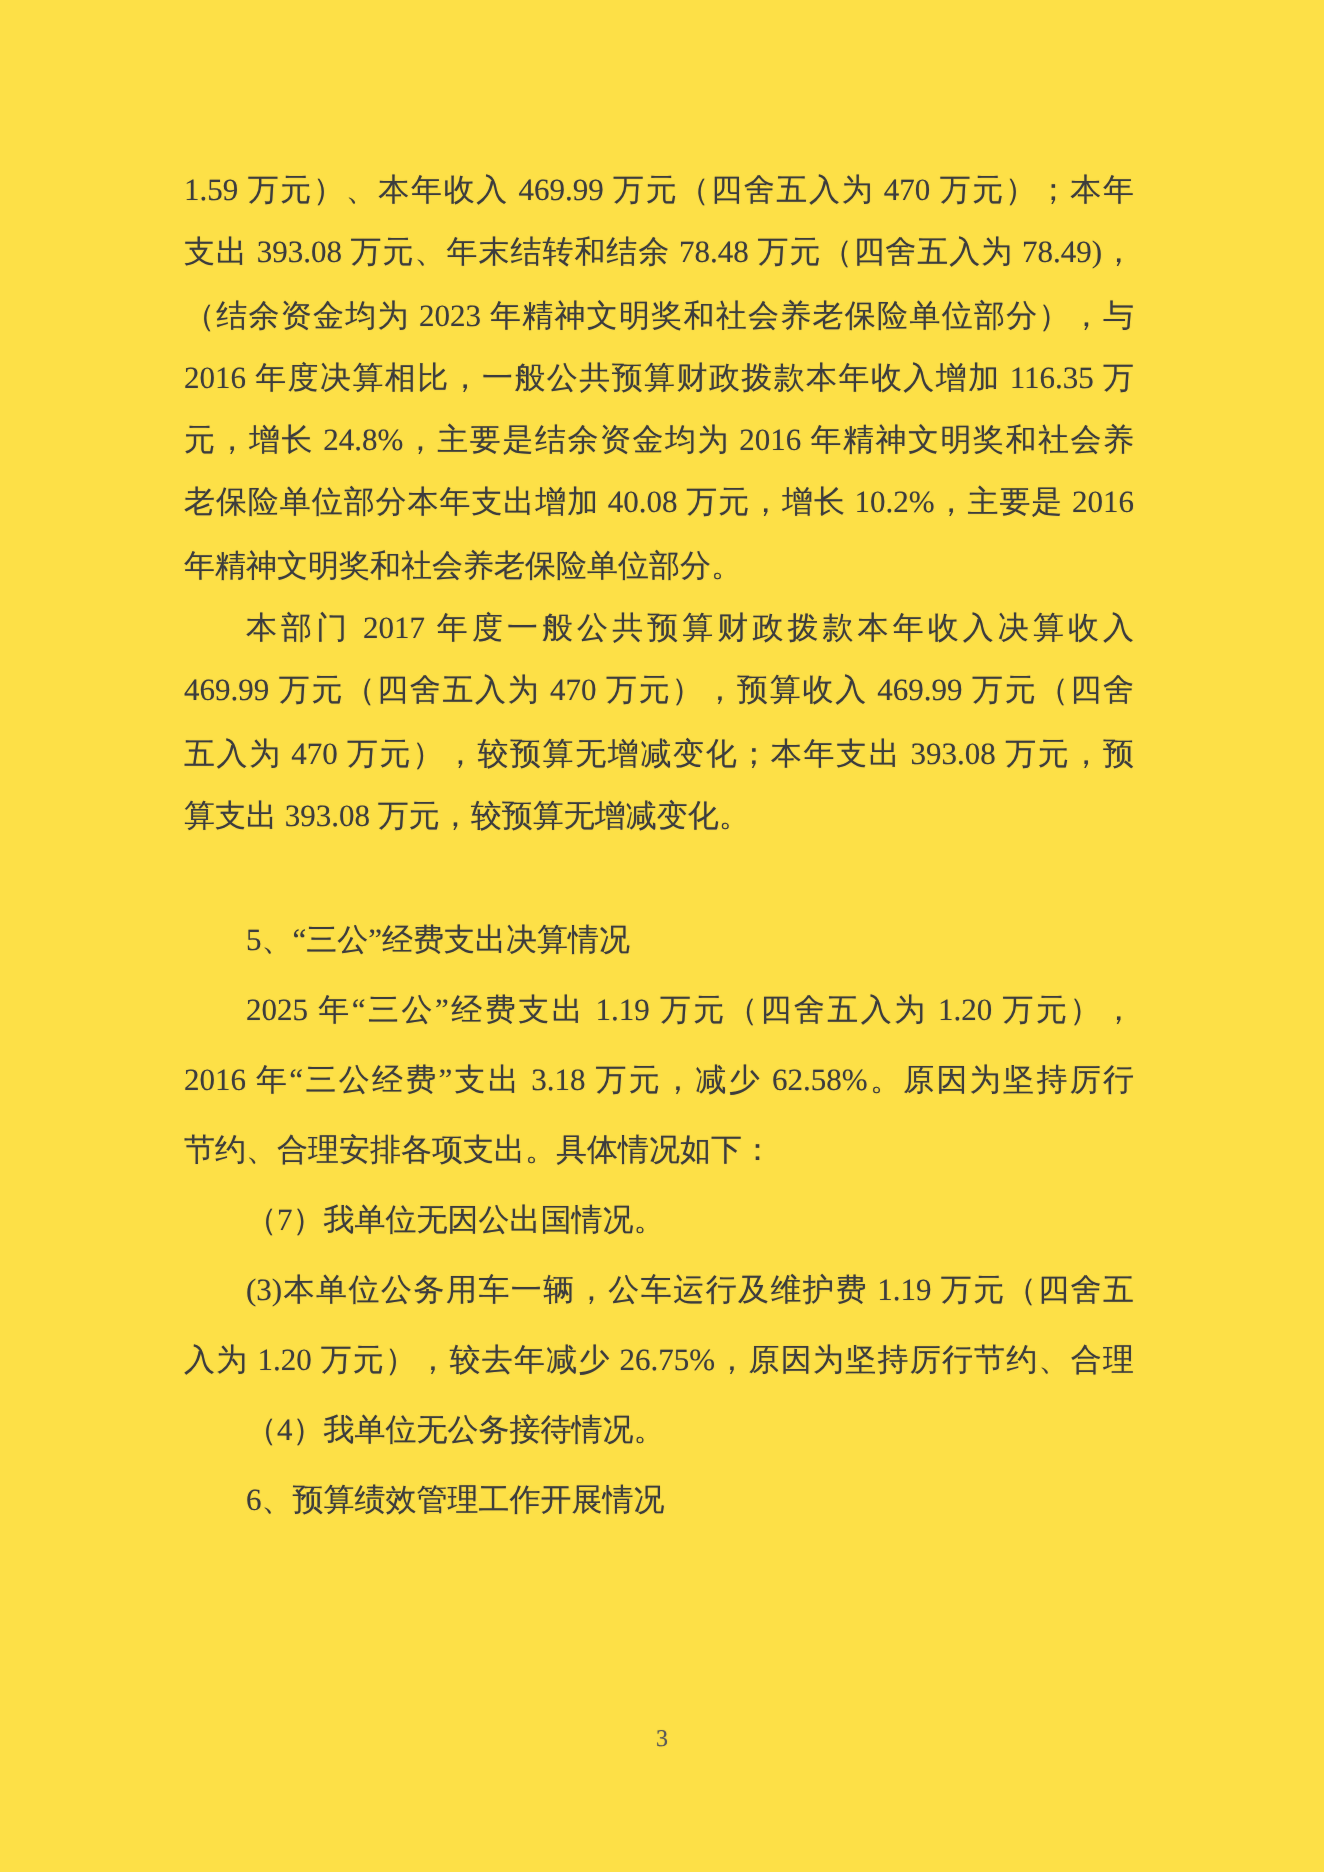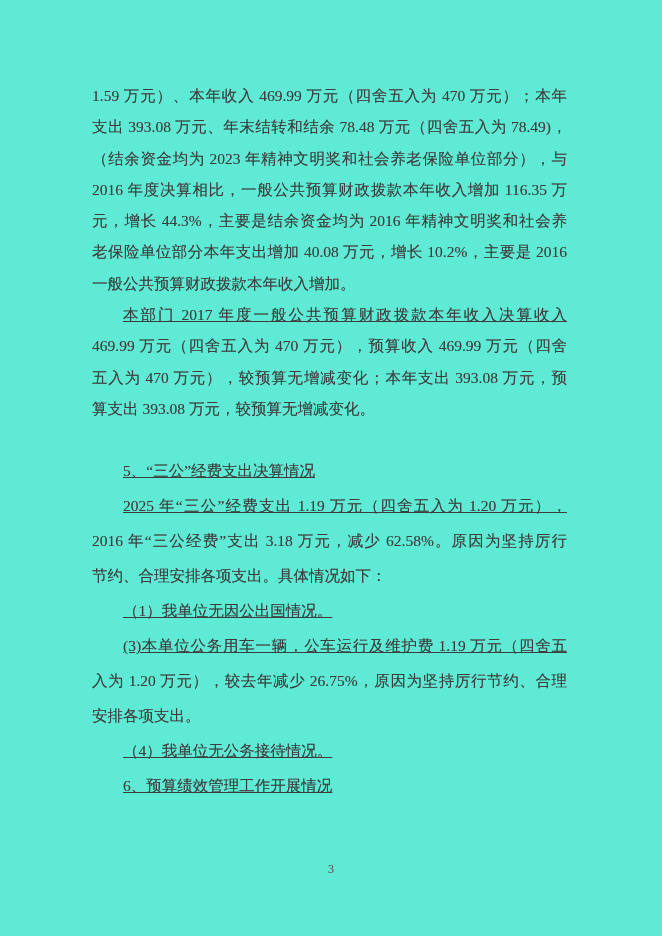--- a/index.html
+++ b/index.html
@@ -4,21 +4,21 @@
 <style>
   html, body {
     margin: 0;
     padding: 0;
     background: #fcfcfc;
   }
   .page {
     position: relative;
     width: 662px;
     height: 936px;
-    background: #5eead4;
+    background: #fde047;
     overflow: hidden;
     font-family: "Liberation Serif", "DejaVu Serif", serif;
     color: #3d3d3d;
     text-shadow: 0 0 0.6px rgba(70,70,70,0.45);
   }
   .content {
     position: absolute;
     left: 92px;
     top: 80px;
     width: 475px;
@@ -38,21 +38,20 @@
   }
   .secB .line {
     height: 35px;
     line-height: 35px;
   }
   .fill {
     text-align-last: justify;
   }
   .ind {
     padding-left: 31px;
-    text-decoration: underline;
   }
   .pageno {
     position: absolute;
     left: 0;
     right: 0;
     top: 862px;
     text-align: center;
     font-size: 12px;
     line-height: 15px;
     color: #5a5a5a;
@@ -63,42 +62,41 @@
 <body>
 
 <div class="page">
   <div class="content">
 
     <div class="secA">
       <div class="line fill">1.59 万元）、本年收入 469.99 万元（四舍五入为 470 万元）；本年</div>
       <div class="line fill">支出 393.08 万元、年末结转和结余 78.48 万元（四舍五入为 78.49)，</div>
       <div class="line fill">（结余资金均为 2023 年精神文明奖和社会养老保险单位部分），与</div>
       <div class="line fill">2016 年度决算相比，一般公共预算财政拨款本年收入增加 116.35 万</div>
-      <div class="line fill">元，增长 44.3%，主要是结余资金均为 2016 年精神文明奖和社会养</div>
+      <div class="line fill">元，增长 24.8%，主要是结余资金均为 2016 年精神文明奖和社会养</div>
       <div class="line fill">老保险单位部分本年支出增加 40.08 万元，增长 10.2%，主要是 2016</div>
-      <div class="line">一般公共预算财政拨款本年收入增加。</div>
+      <div class="line">年精神文明奖和社会养老保险单位部分。</div>
 
       <div class="line fill ind">本部门 2017 年度一般公共预算财政拨款本年收入决算收入</div>
       <div class="line fill">469.99 万元（四舍五入为 470 万元），预算收入 469.99 万元（四舍</div>
       <div class="line fill">五入为 470 万元），较预算无增减变化；本年支出 393.08 万元，预</div>
       <div class="line">算支出 393.08 万元，较预算无增减变化。</div>
     </div>
 
     <div class="secB">
       <div class="line ind">5、“三公”经费支出决算情况</div>
 
       <div class="line fill ind">2025 年“三公”经费支出 1.19 万元（四舍五入为 1.20 万元），</div>
       <div class="line fill">2016 年“三公经费”支出 3.18 万元，减少 62.58%。原因为坚持厉行</div>
       <div class="line">节约、合理安排各项支出。具体情况如下：</div>
 
-      <div class="line ind">（1）我单位无因公出国情况。</div>
+      <div class="line ind">（7）我单位无因公出国情况。</div>
 
       <div class="line fill ind">(3)本单位公务用车一辆，公车运行及维护费 1.19 万元（四舍五</div>
       <div class="line fill">入为 1.20 万元），较去年减少 26.75%，原因为坚持厉行节约、合理</div>
-      <div class="line">安排各项支出。</div>
 
       <div class="line ind">（4）我单位无公务接待情况。</div>
 
       <div class="line ind">6、预算绩效管理工作开展情况</div>
     </div>
 
   </div>
 
   <div class="pageno">3</div>
 </div>

